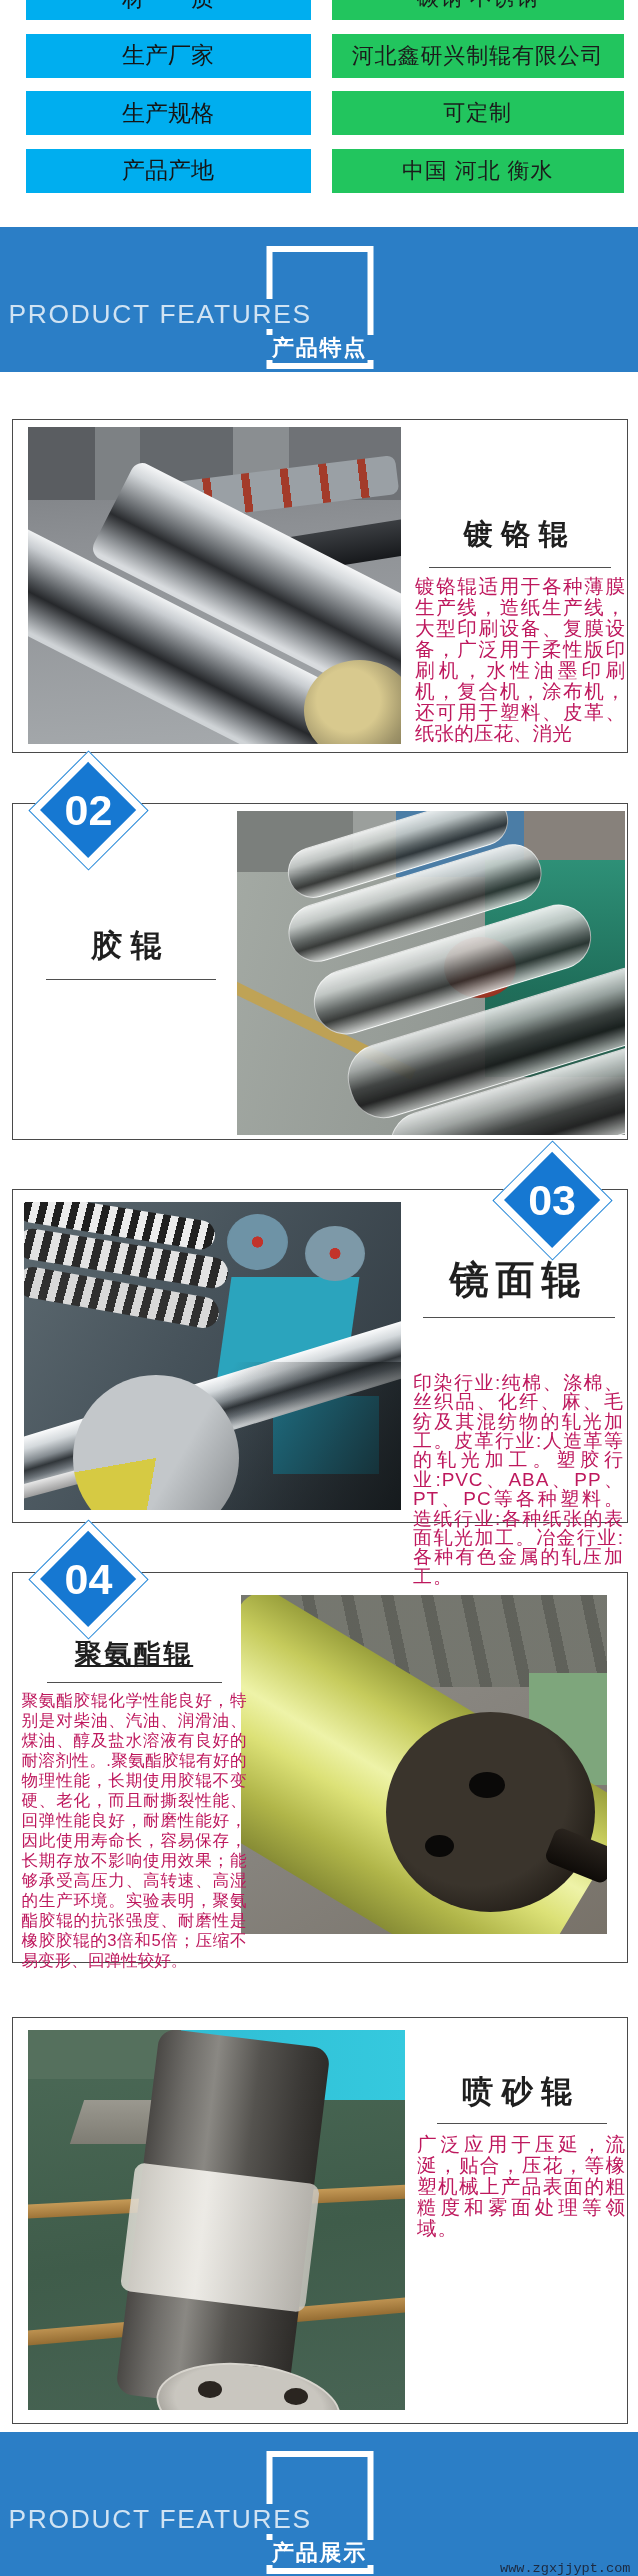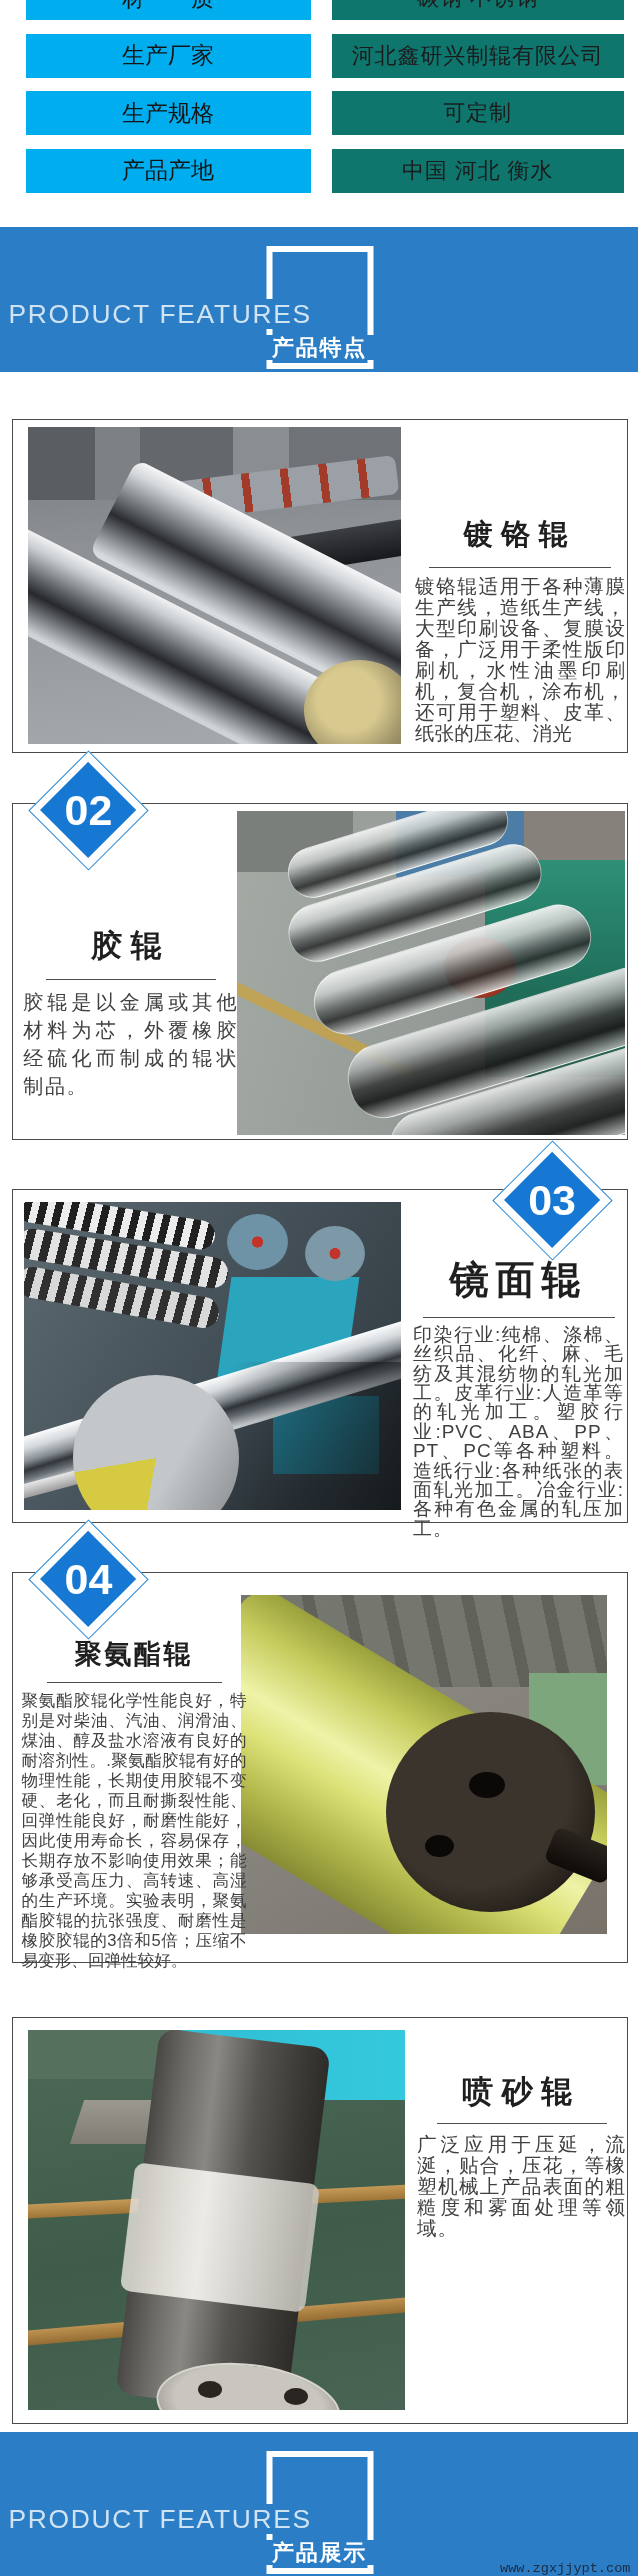--- a/index.html
+++ b/index.html
@@ -4,21 +4,21 @@
 <style>
   html,body{margin:0;padding:0;background:#fff;}
   body{width:639px;height:2576px;overflow:hidden;position:relative;
        font-family:"Liberation Sans","DejaVu Sans",sans-serif;}
 
   
   .specs{margin-top:-24px;}
   .spec-row{display:flex;gap:21px;margin:0 15.3px 13.6px 25.6px;height:44px;}
   .spec-label{width:285px;background:#00aeef;color:#151515;display:flex;align-items:center;
               justify-content:center;font-size:23px;font-weight:500;}
-  .spec-value{flex:1;background:#0f766e;color:#1b1b1b;display:flex;align-items:center;
+  .spec-value{flex:1;background:#22c55e;color:#1b1b1b;display:flex;align-items:center;
               justify-content:center;font-size:22px;font-weight:500;letter-spacing:0.9px;}
 
   
   .banner{position:relative;height:145px;background:#2b7ec6;margin-top:34px;}
   .banner.bottom{margin-top:8.5px;height:149px;}
   .frame{position:absolute;left:50%;top:19px;transform:translateX(-50%);
          width:95px;height:111px;border:6px solid #ffffff;}
   .ben{position:absolute;left:0;right:16px;top:72px;text-align:left;z-index:2;}
   .ben span{background:#2b7ec6;padding:0 8.5px;color:rgba(255,255,255,.78);
             font-size:26.4px;letter-spacing:1.7px;}
@@ -42,39 +42,39 @@
   .b-left{left:21px;top:-48px;}
   .bo{position:absolute;inset:12px;transform:rotate(45deg);background:#fff;border:1.7px solid #2286d8;}
   .bi{position:absolute;inset:20.4px;transform:rotate(45deg);background:#1678d2;}
   .num{position:absolute;inset:0;display:flex;align-items:center;justify-content:center;
        color:#fff;font-size:43px;font-weight:700;}
 
   
   .panel{position:absolute;top:0;bottom:0;display:flex;flex-direction:column;align-items:center;z-index:2;}
   .panel h2{margin:0;color:#1f1f1f;font-weight:700;white-space:nowrap;}
   .rule{border-top:1.7px solid #4f4f4f;margin:12px 0 8.5px;}
-  .panel p{margin:0;color:#404040;text-align:justify;width:100%;}
+  .panel p{margin:0;color:#be185d;text-align:justify;width:100%;}
 
   .p1{left:402px;width:210px;padding-top:95px;}
   .p1 h2{font-size:29px;letter-spacing:8.5px;}
   .p1 .rule{width:182px;}
   .p1 p{font-size:19.6px;line-height:21px;}
 
   .p2{left:10.2px;width:215px;padding-top:121px;}
   .p2 h2{font-size:31px;letter-spacing:8.5px;}
   .p2 .rule{width:170px;}
   .p2 p{font-size:20px;line-height:28px;letter-spacing:1.7px;}
 
   .p3{left:400px;width:211px;padding-top:63px;}
   .p3 h2{font-size:39px;letter-spacing:6.8px;}
   .p3 .rule{width:192px;margin:10.2px 0 6.8px;}
-  .p3 p{font-size:19px;line-height:19.4px;letter-spacing:0.9px;}
+  .p3 p{font-size:19px;line-height:19.4px;letter-spacing:0.9px;margin-top:48px;}
 
   .p4{left:8.5px;width:225px;padding-top:63px;}
-  .p4 h2{font-size:27px;letter-spacing:2.6px;}
+  .p4 h2{font-size:27px;letter-spacing:2.6px;text-decoration:underline;}
   .p4 .rule{width:175px;margin:10.2px 0 8.5px;}
   .p4 p{font-size:16.6px;line-height:20px;}
 
   .p5{left:404px;width:209px;padding-top:53px;}
   .p5 h2{font-size:31px;letter-spacing:8.5px;}
   .p5 .rule{width:170px;margin:10.2px 0 10.2px;}
   .p5 p{font-size:19.6px;line-height:21px;letter-spacing:0.9px;}
 
   
   .ph{position:absolute;overflow:hidden;background:#8a8d90;z-index:1;}
@@ -236,21 +236,20 @@
     <div class="yline"></div>
     <div class="w1"></div>
     <div class="w2"></div>
     <div class="w3"></div>
     <div class="w4"></div>
     <div class="w5"></div>
   </div>
   <div class="panel p2">
     <h2>胶辊</h2>
     <div class="rule"></div>
-    <p>胶辊是以金属或其他材料为芯，外覆橡胶经硫化而制成的辊状制品。</p>
   </div>
 </section>
 
 <section class="sec s3">
   <div class="badge b-right">
     <div class="bo"></div>
     <div class="bi"></div>
     <div class="num">03</div>
   </div>
   <div class="ph ph3">

